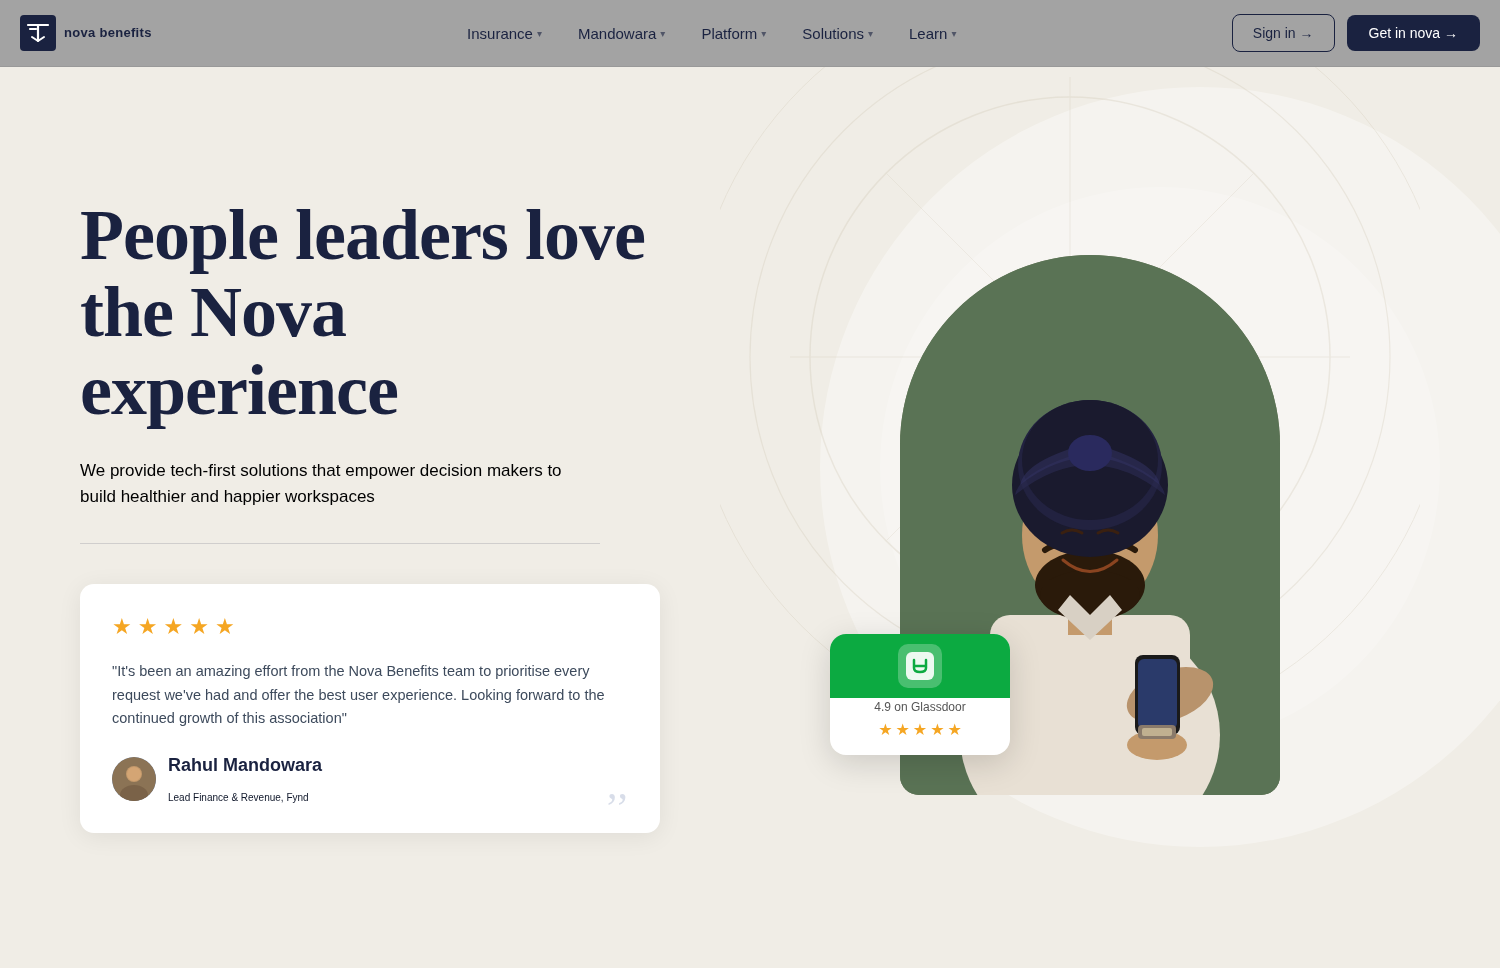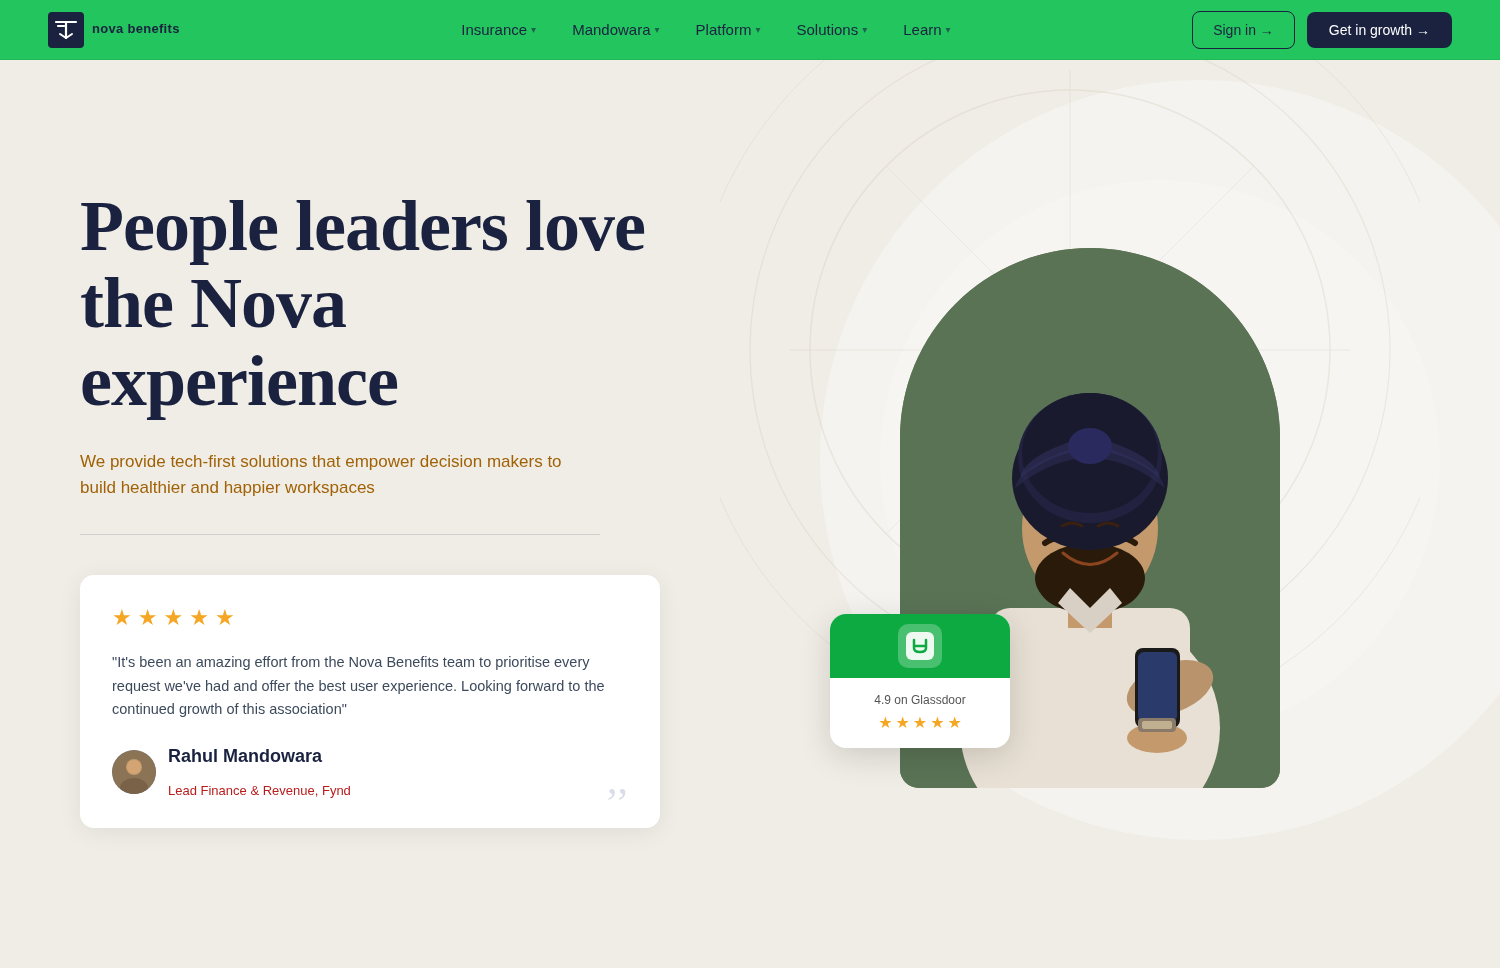--- a/index.html
+++ b/index.html
@@ -9,23 +9,23 @@
       background-color: #f0ede6;
       min-height: 968px;
       overflow-x: hidden;
     }
 
     
     nav {
       display: flex;
       align-items: center;
       justify-content: space-between;
-      padding: 0 48px;
-      height: 60px;
-      background-color: #22c55e;
+      padding: 0 20px;
+      height: 67px;
+      background-color: #a3a3a3;
       border-bottom: 1px solid rgba(0,0,0,0.06);
       position: relative;
       z-index: 10;
     }
 
     .nav-logo {
       display: flex;
       align-items: center;
       gap: 8px;
     }
@@ -119,21 +119,21 @@
       font-weight: 700;
       line-height: 1.08;
       color: #1a2240;
       letter-spacing: -1px;
       margin-bottom: 28px;
       font-family: Georgia, 'Times New Roman', serif;
     }
 
     .hero-subtitle {
       font-size: 17px;
-      color: #a16207;
+      color: #000000;
       line-height: 1.55;
       max-width: 520px;
       margin-bottom: 32px;
     }
 
     .hero-divider {
       width: 520px;
       height: 1px;
       background: rgba(26,34,64,0.15);
       margin-bottom: 40px;
@@ -188,22 +188,22 @@
       flex-shrink: 0;
     }
 
     .author-name {
       font-size: 18px;
       font-weight: 700;
       color: #1a2240;
     }
 
     .author-role {
-      font-size: 13px;
-      color: #b91c1c;
+      font-size: 10px;
+      color: #0f172a;
       margin-top: 16px;
     }
 
     .quote-mark {
       position: absolute;
       bottom: 28px;
       right: 32px;
       font-size: 42px;
       color: #c8d0e0;
       font-family: Georgia, serif;
@@ -265,21 +265,21 @@
       width: 44px;
       height: 44px;
       background: rgba(255,255,255,0.25);
       border-radius: 10px;
       display: flex;
       align-items: center;
       justify-content: center;
     }
 
     .glassdoor-body {
-      padding: 15px 16px 16px;
+      padding: 2px 16px 16px;
       text-align: center;
     }
 
     .glassdoor-rating-text {
       font-size: 12px;
       color: #555;
       margin-bottom: 6px;
     }
 
     .glassdoor-stars {
@@ -361,21 +361,21 @@
       <span>Learn</span>
       <span class="chevron">▾</span>
     </div>
   </div>
 
   <div class="nav-actions">
     <button class="btn-signin">
       <span>Sign in →</span>
     </button>
     <button class="btn-get-in-touch">
-      <span>Get in growth →</span>
+      <span>Get in nova →</span>
     </button>
   </div>
 </nav>
 
 <section class="hero">
 
   <div class="bg-circle-large"></div>
   <div class="bg-circle-medium"></div>
 
   <svg class="bg-arc-lines" width="700" height="700" viewBox="0 0 700 700">

